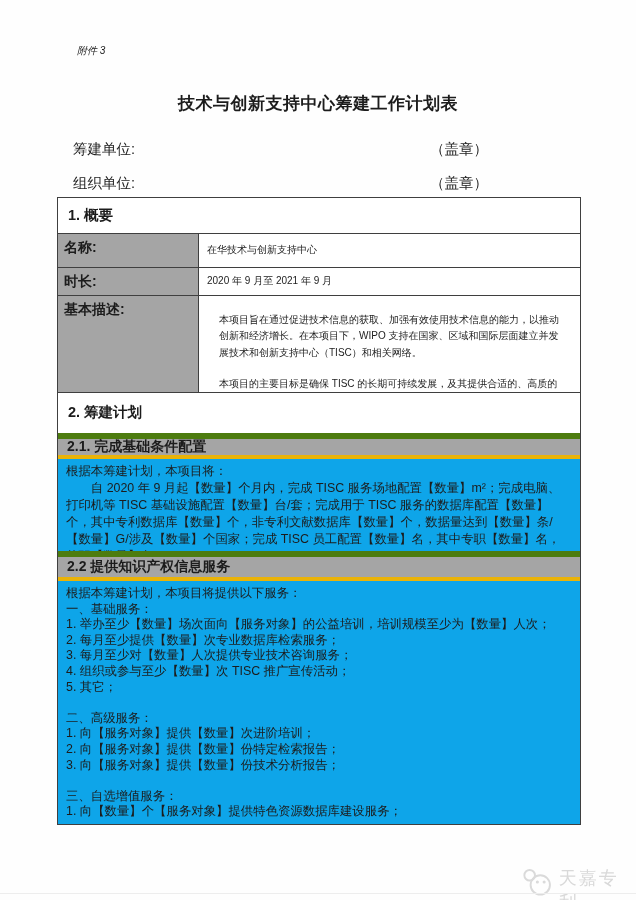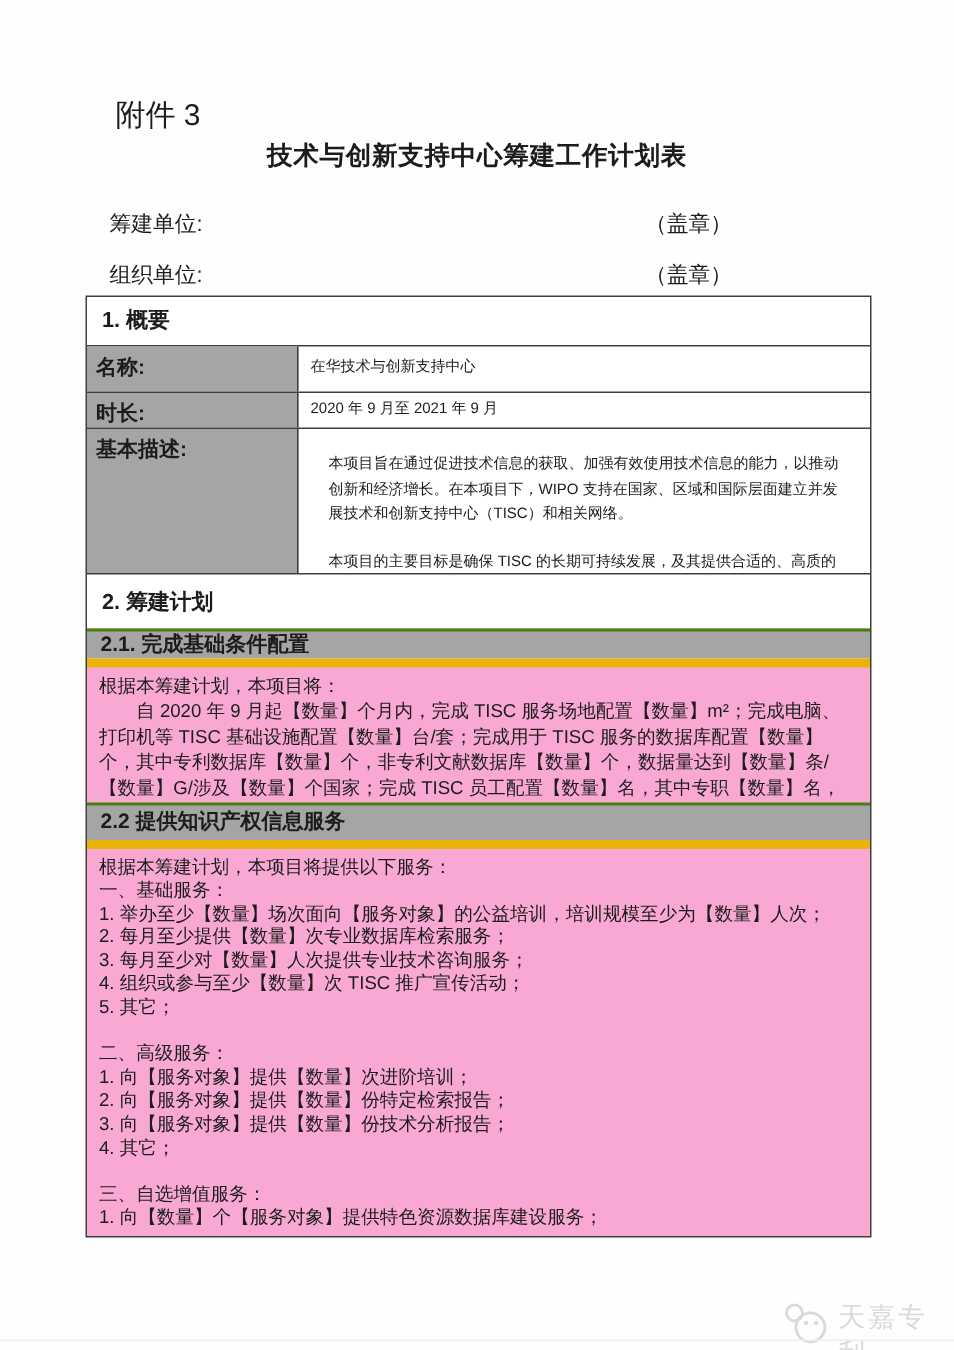--- a/index.html
+++ b/index.html
@@ -1,21 +1,21 @@
 <!DOCTYPE html>
 <html><head>
 <meta charset="utf-8">
 <style>
   html,body { margin:0; padding:0; background:#ffffff; }
   .page {
     position:relative; width:636px; height:900px; background:#fefefe;
     font-family:"Liberation Sans","DejaVu Sans",sans-serif; color:#1c1c1c;
     overflow:hidden;
   }
-  .attachment { position:absolute; left:77px; top:63px; font-size:20px; }
+  .attachment { position:absolute; left:77px; top:44px; font-size:10px;font-style:italic; }
   .doc-title {
     position:absolute; left:0; top:92px; width:636px; text-align:center;
     font-size:17px; font-weight:bold; letter-spacing:0.5px;
   }
   .unit-row { position:absolute; left:73px; width:420px; font-size:14.5px; }
   .unit-row .seal { position:absolute; left:357px; top:0; }
   .unit-prepare { top:140px; }
   .unit-organize { top:174px; }
 
   .doc-table {
@@ -37,29 +37,29 @@
     padding:5px 6px 0 6px;
   }
   .kv .v { flex:1; font-size:10px; padding:4px 8px; line-height:16.5px; }
   .kv.row-name { height:35px; }
   .kv.row-name .v, .kv.row-duration .v { display:flex; align-items:center; padding-top:0; padding-bottom:0; }
   .kv.row-duration { height:28px; }
   .kv.row-desc { height:97px; }
   .kv.row-desc .v p { margin:12px; }
   .kv.row-desc .v p + p { margin-top:15px; }
   .gray-bar {
-    background:#a5a5a5; border-top:2px solid #4d7c0f;
+    background:#a5a5a5; border-top:6px solid #4d7c0f;
     font-weight:bold; font-size:14px; padding-left:9px;
     display:flex; align-items:center;
   }
   .gray-bar.bar21 { height:22px; }
   .gray-bar.bar22 { height:27px; }
   .content-block {
-    border-top:6px solid #eab308; padding:4px 8px; font-size:12.4px;
-    line-height:17px; background:#f9a8d4;
+    border-top:4px solid #eab308; padding:4px 8px; font-size:12.4px;
+    line-height:17px; background:#0ea5e9;
   }
   .block-21 { height:96px; }
   .block-21 p { margin:0; }
   .block-21 .indent { text-indent:2em; }
   .block-22 { flex:1; line-height:15.6px; padding-top:5px; }
   .t-line { min-height:15.6px; white-space:pre-wrap; }
 
   .watermark {
     position:absolute; left:520px; top:850px; display:flex; align-items:center;
     color:#d9d9d9;
@@ -125,21 +125,20 @@
         <div class="t-line">1. 举办至少【数量】场次面向【服务对象】的公益培训，培训规模至少为【数量】人次；</div>
         <div class="t-line">2. 每月至少提供【数量】次专业数据库检索服务；</div>
         <div class="t-line">3. 每月至少对【数量】人次提供专业技术咨询服务；</div>
         <div class="t-line">4. 组织或参与至少【数量】次 TISC 推广宣传活动；</div>
         <div class="t-line">5. 其它；</div>
         <div class="t-line"></div>
         <div class="t-line">二、高级服务：</div>
         <div class="t-line">1. 向【服务对象】提供【数量】次进阶培训；</div>
         <div class="t-line">2. 向【服务对象】提供【数量】份特定检索报告；</div>
         <div class="t-line">3. 向【服务对象】提供【数量】份技术分析报告；</div>
-        <div class="t-line">4. 其它；</div>
         <div class="t-line"></div>
         <div class="t-line">三、自选增值服务：</div>
         <div class="t-line">1. 向【数量】个【服务对象】提供特色资源数据库建设服务；</div>
       </div>
 
   </div>
 
   <div class="watermark">
     <svg width="36" height="36" viewBox="0 0 36 36">
       <circle cx="21" cy="21" r="10" fill="none" stroke="#dadada" stroke-width="2"></circle>

